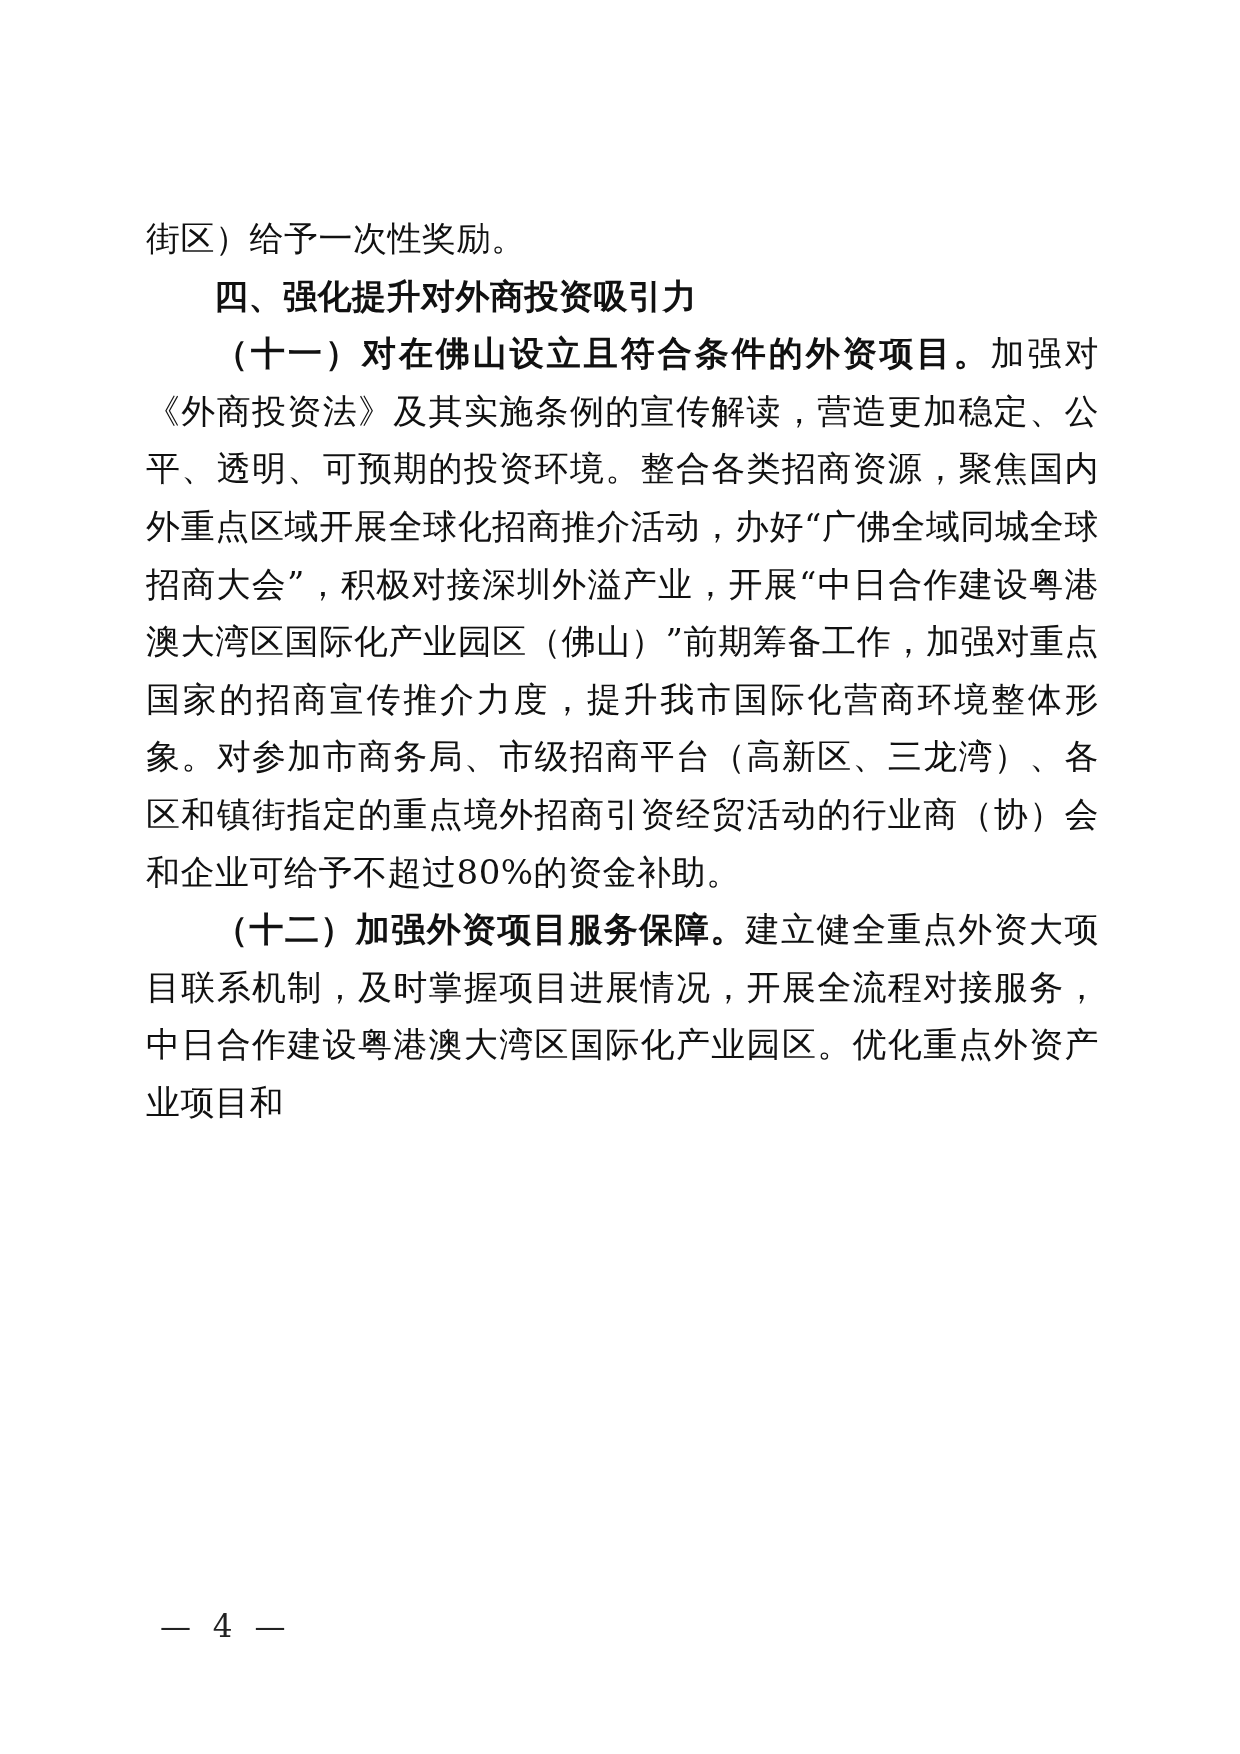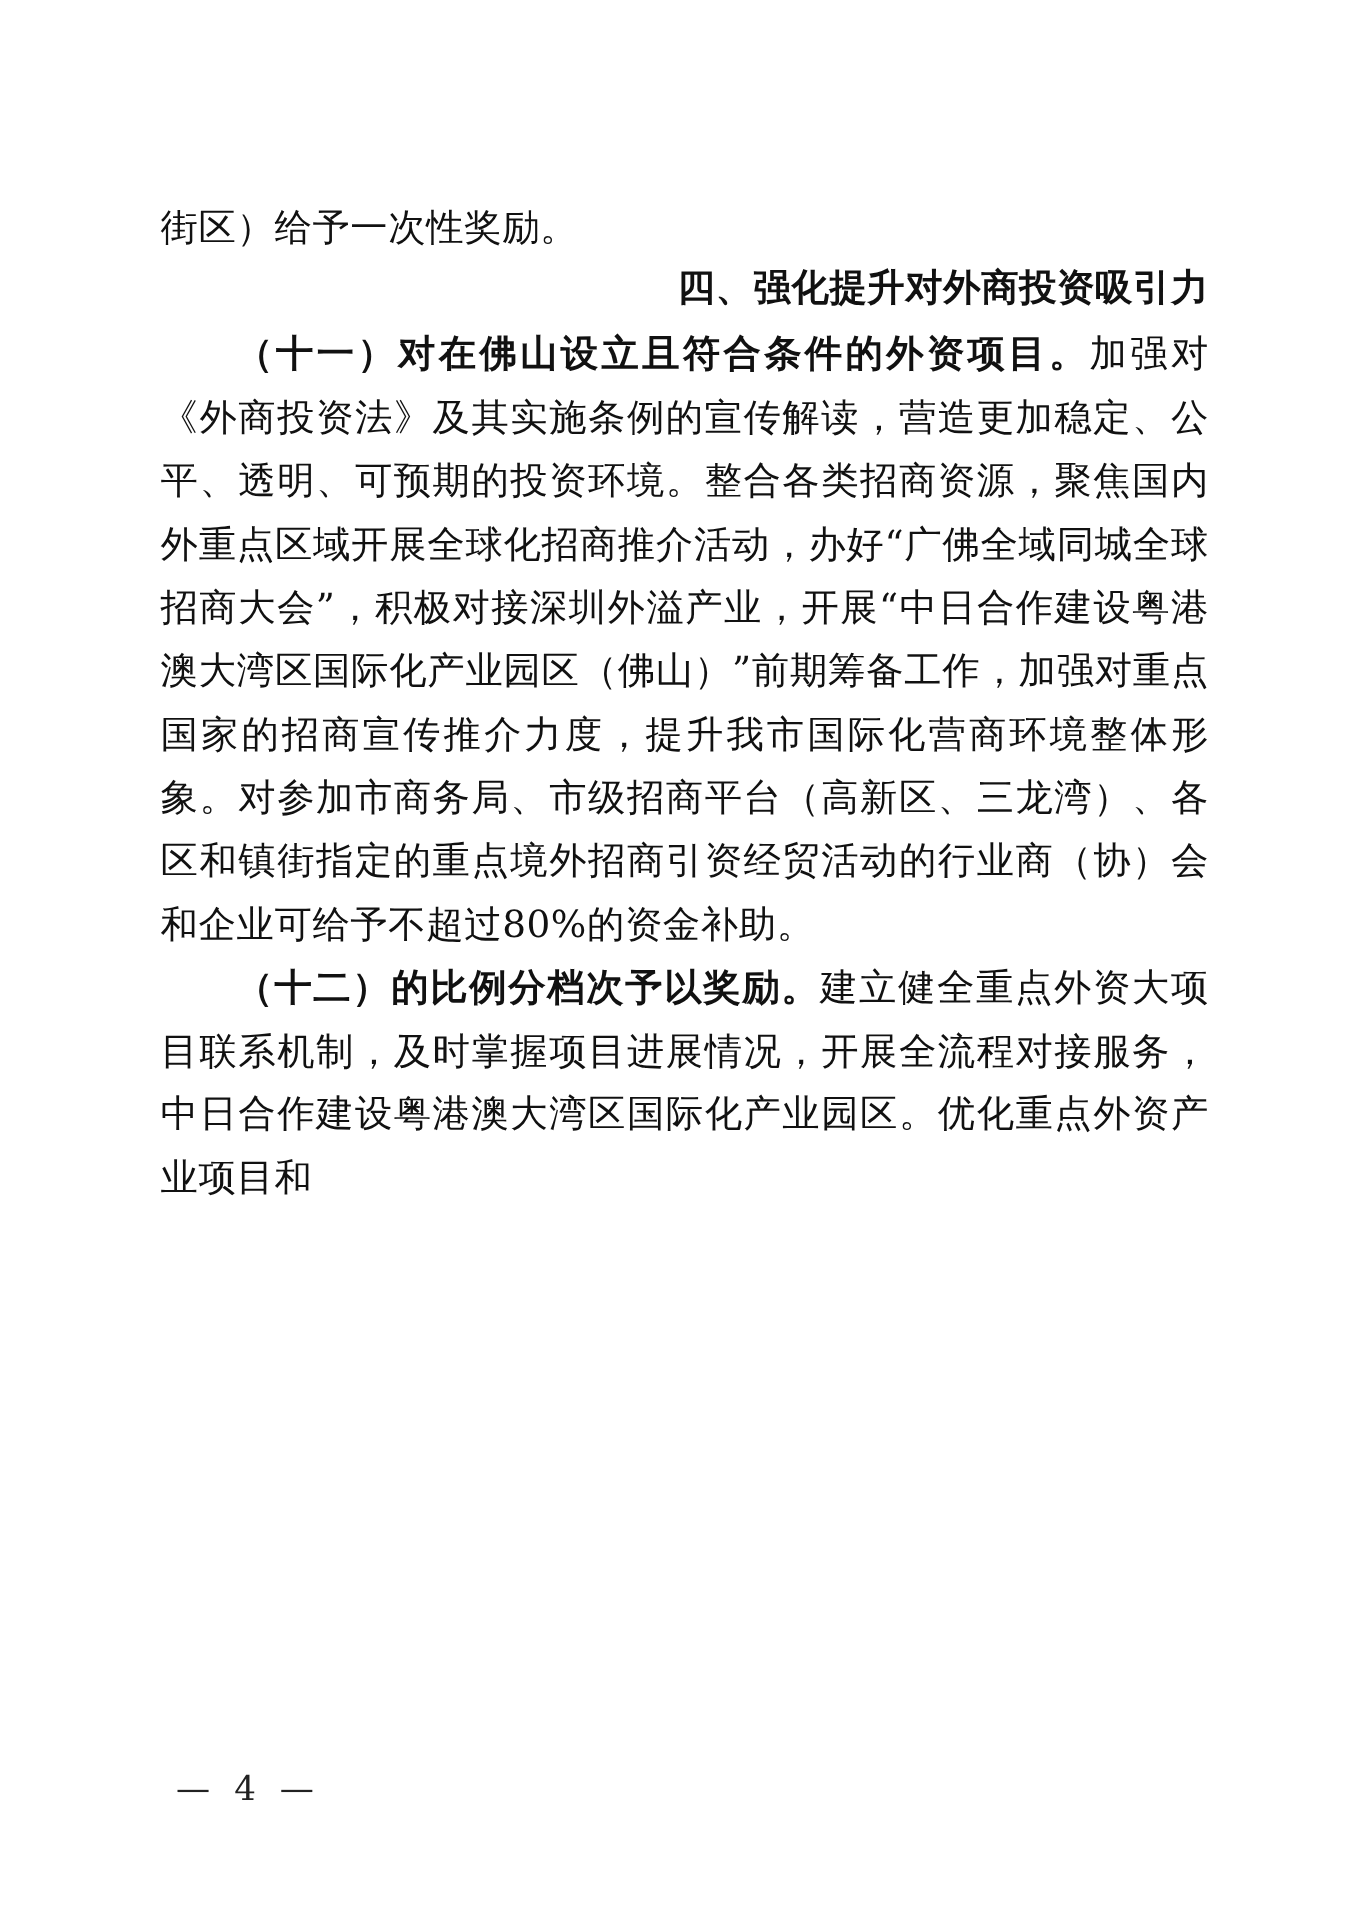--- a/index.html
+++ b/index.html
@@ -13,39 +13,39 @@
     height: 1754px;
     margin: 0 auto;
     background: #ffffff;
     overflow: hidden;
     font-family: "DejaVu Serif", "Liberation Serif", serif;
     color: #111111;
   }
   .doc-body {
     position: absolute;
     left: 146px;
-    top: 179px;
+    top: 210px;
     width: 953px;
   }
   .para {
     margin: 0;
     font-size: 34px;
     line-height: 57.6px;
     text-align: justify;
     text-justify: inter-ideograph;
     word-break: break-all;
     letter-spacing: 0.5px;
   }
   .para.body { text-indent: 2em; }
   .para.body-continuation { text-indent: 0; }
   .para.heading {
     text-indent: 2em;
-    font-family: Liberation Mono, monospace;
+    font-family: Liberation Sans, sans-serif;
     font-weight: bold;
-    text-align: right;
+    text-align: left;
   }
   .run-bold { font-weight: bold; }
   .run-regular { font-weight: normal; }
   .page-footer {
     position: absolute;
     left: 160px;
     top: 1606px;
     font-size: 31px;
     line-height: 40px;
     letter-spacing: 6px;
@@ -54,18 +54,18 @@
   }
 </style>
 </head>
 <body>
 
 <div class="page">
   <div class="doc-body">
       <p class="para body-continuation"><span class="run-regular">街区）给予一次性奖励。</span></p>
       <p class="para heading"><span class="run-bold">四、强化提升对外商投资吸引力</span></p>
       <p class="para body"><span class="run-bold">（十一）对在佛山设立且符合条件的外资项目。</span><span class="run-regular">加强对《外商投资法》及其实施条例的宣传解读，营造更加稳定、公平、透明、可预期的投资环境。整合各类招商资源，聚焦国内外重点区域开展全球化招商推介活动，办好“广佛全域同城全球招商大会”，积极对接深圳外溢产业，开展“中日合作建设粤港澳大湾区国际化产业园区（佛山）”前期筹备工作，加强对重点国家的招商宣传推介力度，提升我市国际化营商环境整体形象。对参加市商务局、市级招商平台（高新区、三龙湾）、各区和镇街指定的重点境外招商引资经贸活动的行业商（协）会和企业可给予不超过80%的资金补助。</span></p>
-      <p class="para body"><span class="run-bold">（十二）的比例分档次予以奖励。</span><span class="run-regular">建立健全重点外资大项目联系机制，及时掌握项目进展情况，开展全流程对接服务，中日合作建设粤港澳大湾区国际化产业园区。优化重点外资产业项目和</span></p>
+      <p class="para body"><span class="run-bold">（十二）加强外资项目服务保障。</span><span class="run-regular">建立健全重点外资大项目联系机制，及时掌握项目进展情况，开展全流程对接服务，中日合作建设粤港澳大湾区国际化产业园区。优化重点外资产业项目和</span></p>
     </div>
   <div class="page-footer">
     <span>— 4 —</span>
   </div>
 </div>
 
 </body></html>

